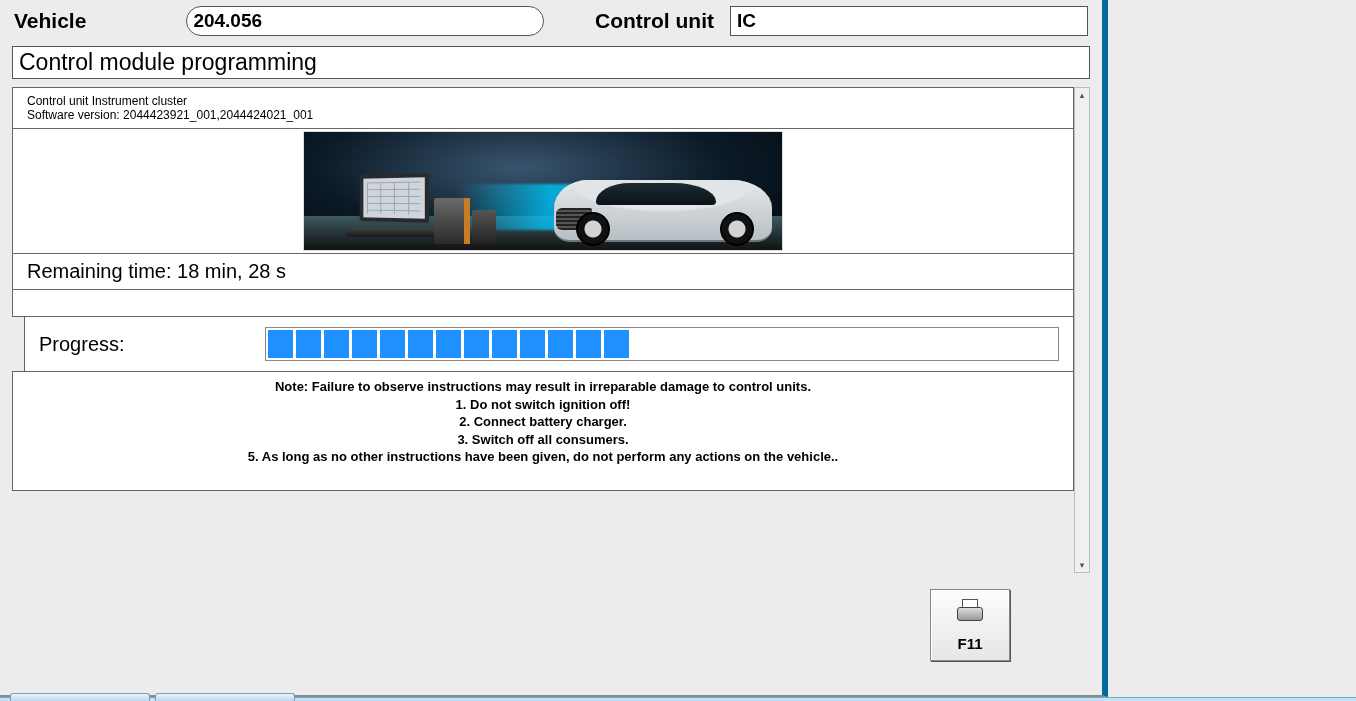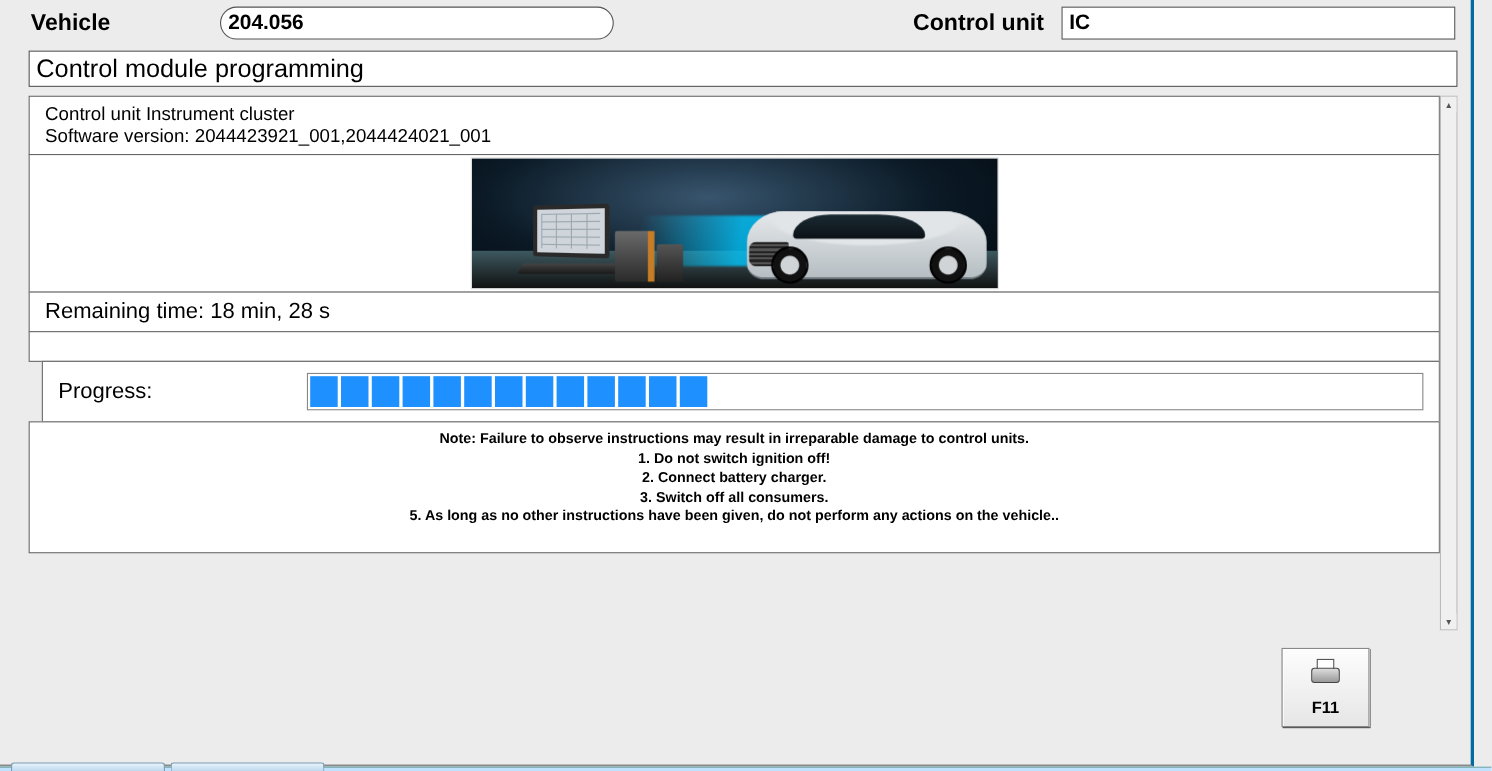--- a/index.html
+++ b/index.html
@@ -7,26 +7,25 @@
     font-family: Arial, Helvetica, sans-serif;
     background: #ececec;
     width: 1356px;
     height: 701px;
     overflow: hidden;
     position: relative;
   }
   .outer-panel {
     position: absolute;
     left: 0; top: 0;
-    width: 1340px;
+    width: 1108px;
     height: 697px;
     background: #ececec;
-    border-right: 3px solid #0369a1;
+    border-right: 6px solid #0369a1;
     border-bottom: 2px solid #8a8a8a;
-    padding-left: 14px;
   }
   .header-row {
     display: flex;
     align-items: center;
     padding: 6px 14px 6px 14px;
     gap: 10px;
   }
   .hdr-label {
     font-weight: bold;
     font-size: 21px;
@@ -86,21 +85,21 @@
   .scrollbar-btn.bot { bottom: 0; }
 
   .section {
     border: 1px solid #666;
     background: #fff;
     margin-bottom: -1px;
   }
   .section-pad {
     padding: 6px 14px;
   }
-  .info-line { font-size: 17px; }
+  .info-line { font-size: 12px; }
   .img-section {
     height: 126px;
     display: flex;
     justify-content: center;
     align-items: center;
     background: #fff;
   }
   .diag-image {
     width: 480px;
     height: 120px;

